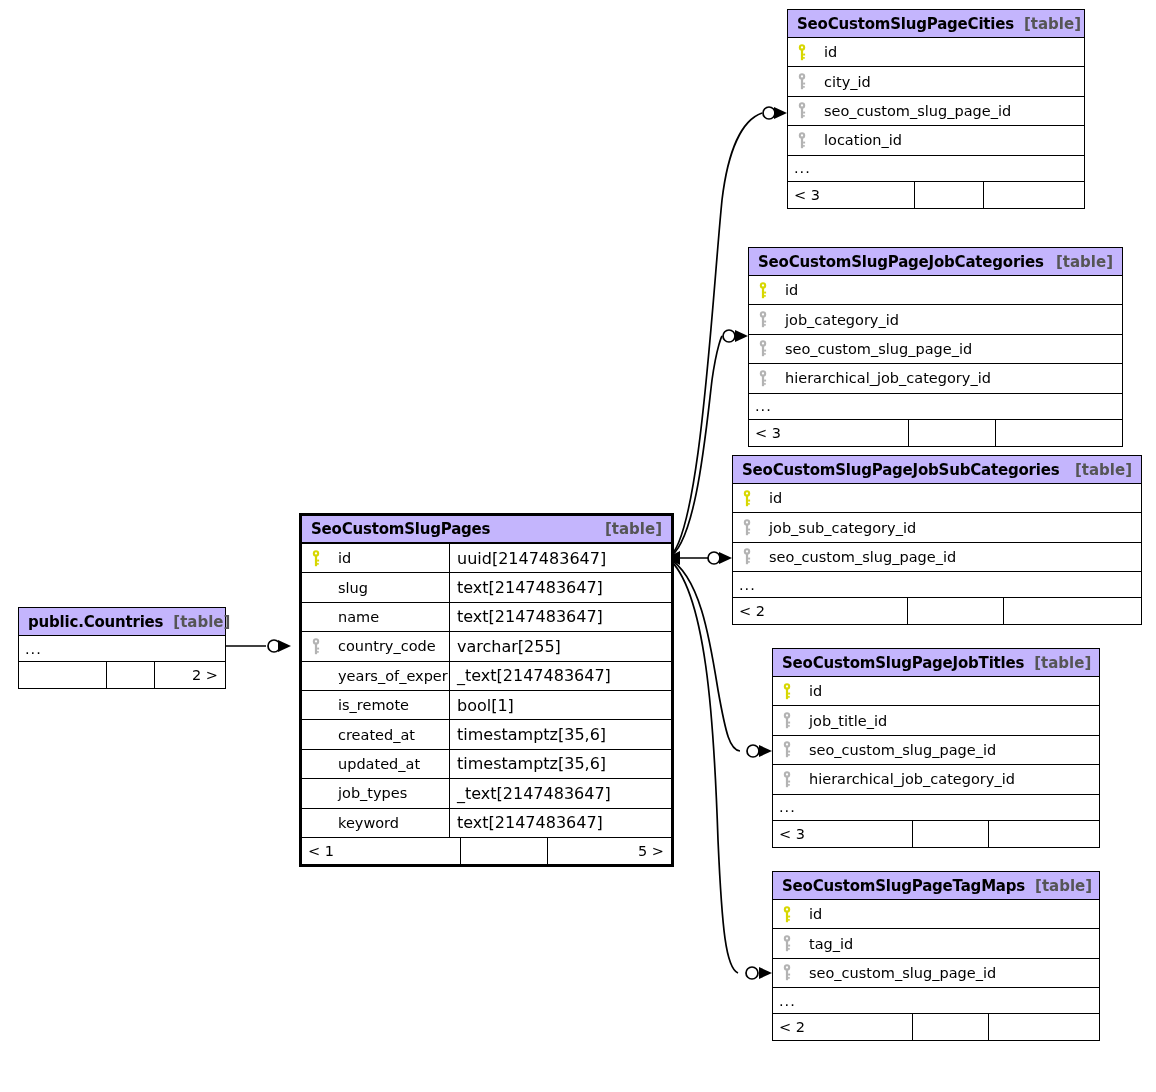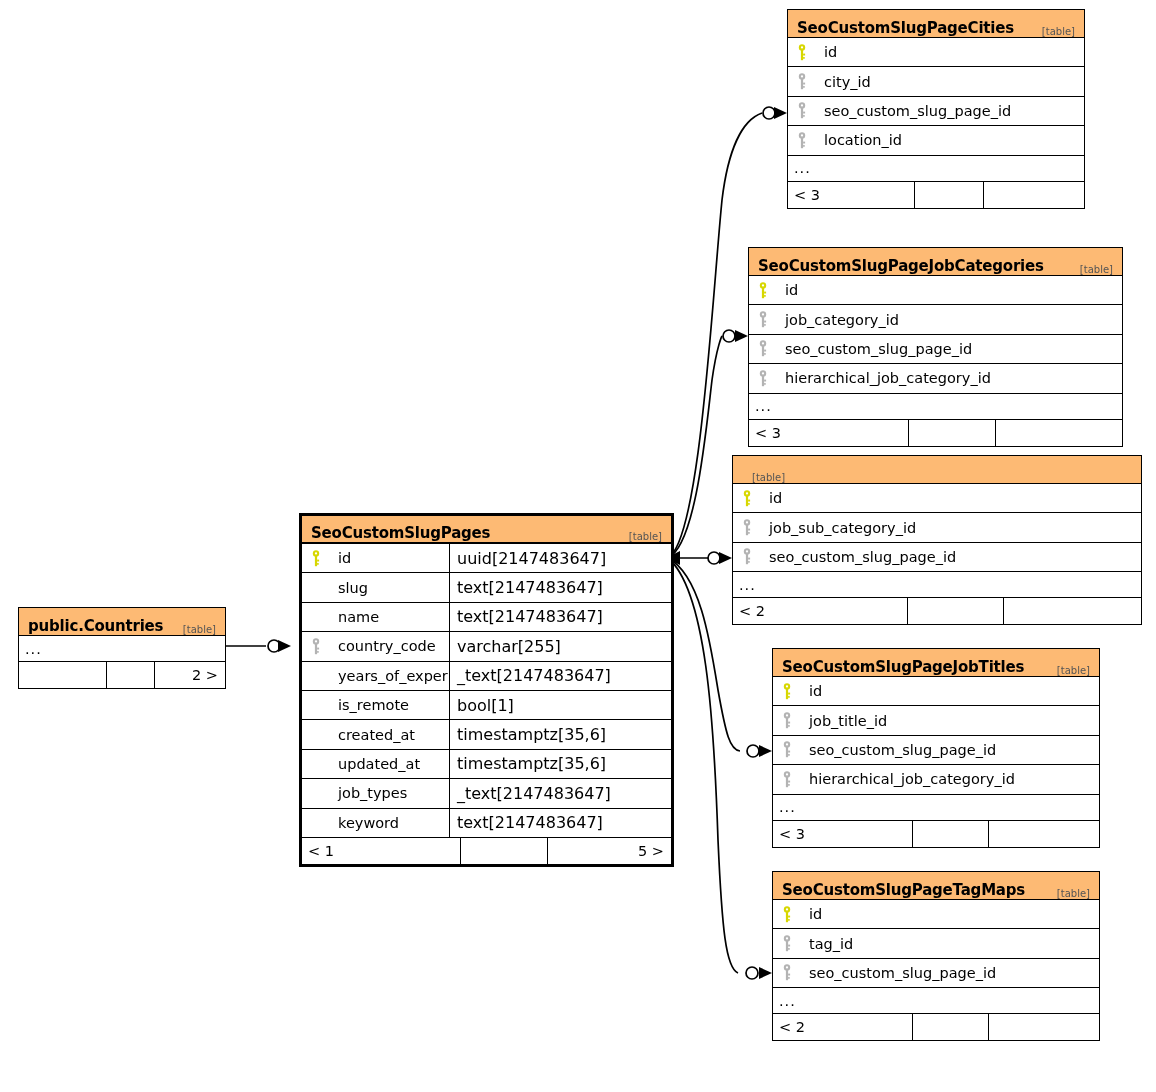--- a/index.html
+++ b/index.html
@@ -37,40 +37,41 @@
     border: 1.6px solid #000000;
     box-sizing: border-box;
     font-size: 14.5px;
   }
   .tbl.primary {
     border-width: 3px;
   }
 
   .thead {
     display: flex;
-    align-items: flex-end;
+    align-items: center;
     justify-content: space-between;
-    background: #fdba74;
+    background: #c4b5fd;
     border-bottom: 1.6px solid #000000;
     box-sizing: border-box;
     height: 28px;
     padding: 0 9px 0 9px;
   }
   .tbl.primary .thead { border-bottom-width: 2px; }
   .tname {
     font-weight: bold;
     font-size: 15px;
     letter-spacing: -0.2px;
     white-space: nowrap;
   }
   .ttag {
     color: #555555;
-    font-size: 10px;
+    font-size: 15px;
     white-space: nowrap;
     padding-left: 10px;
+    font-weight: bold;
   }
 
   .trow {
     display: flex;
     align-items: center;
     box-sizing: border-box;
     height: 29.4px;
     border-bottom: 1.6px solid #000000;
   }
   .trow:last-child { border-bottom: none; }
@@ -299,20 +300,21 @@
       </div>
       <div class="erow">...</div>
       <div class="tfoot">
         <span class="fcell l" style="width:160px">&lt; 3</span>
         <span class="fcell" style="width:87px"></span>
         <span class="fcell r" style="flex:1 1 auto"></span>
       </div>
     </div>
     <div class="tbl" style="left: 732px; top: 455px; width: 410px;">
       <div class="thead">
+        <span class="tname">SeoCustomSlugPageJobSubCategories</span>
         <span class="ttag">[table]</span>
       </div>
       <div class="trow">
         <span class="kcell">
           <svg class="key" width="10" height="17" viewBox="0 0 10 17" xmlns="http://www.w3.org/2000/svg">
             <circle cx="5" cy="3.4" r="3.2" fill="#d7d700"></circle>
             <circle cx="5" cy="3.4" r="1.15" fill="#ffffff"></circle>
             <rect x="3.9" y="5.6" width="2.2" height="10.6" fill="#d7d700"></rect>
             <rect x="6.1" y="9.6" width="2.0" height="1.9" fill="#d7d700"></rect>
             <rect x="6.1" y="13.0" width="1.6" height="1.8" fill="#d7d700"></rect>

